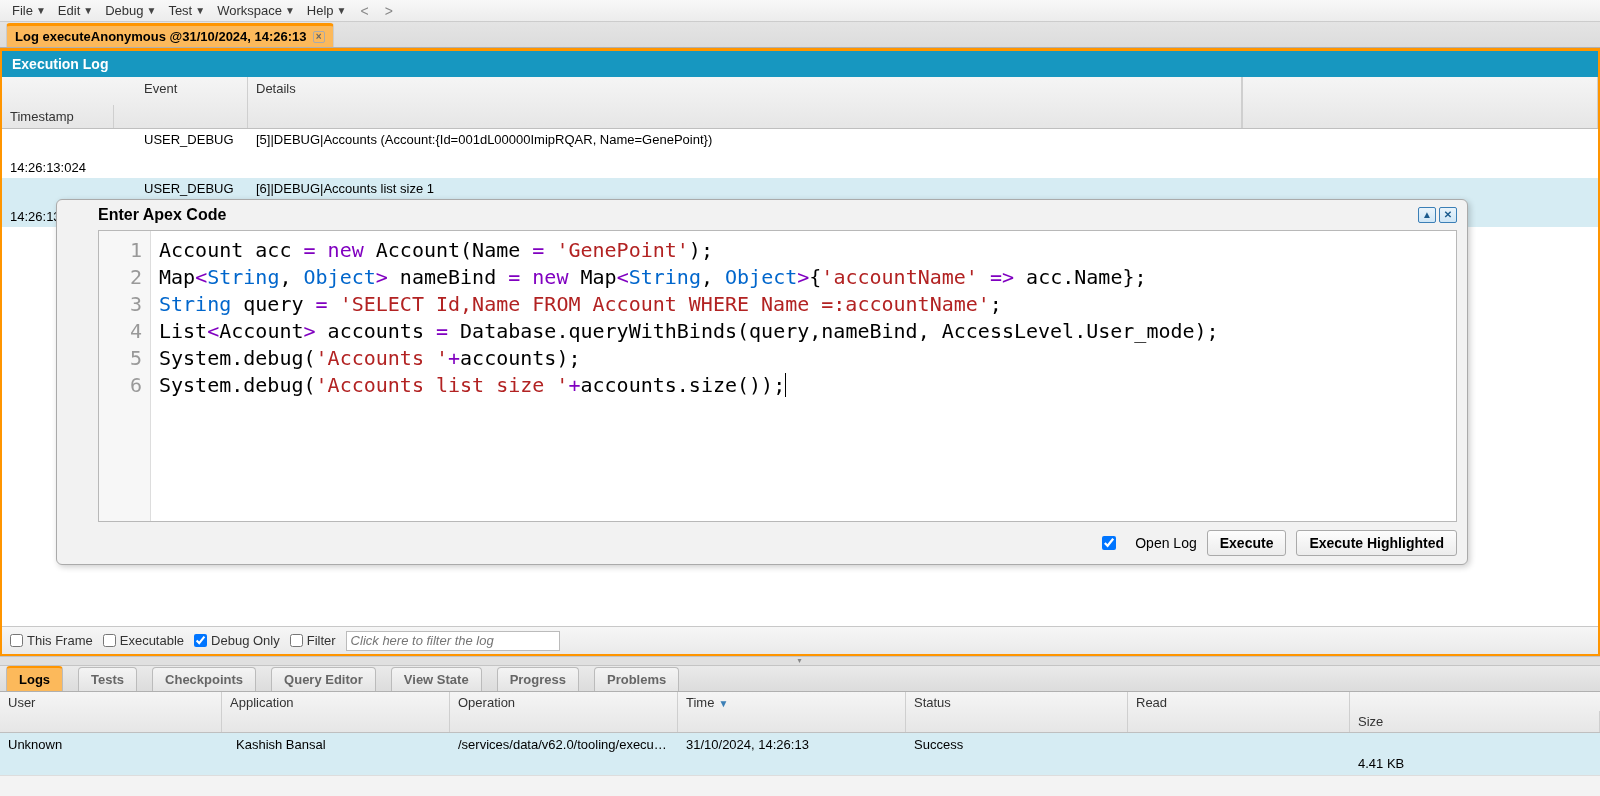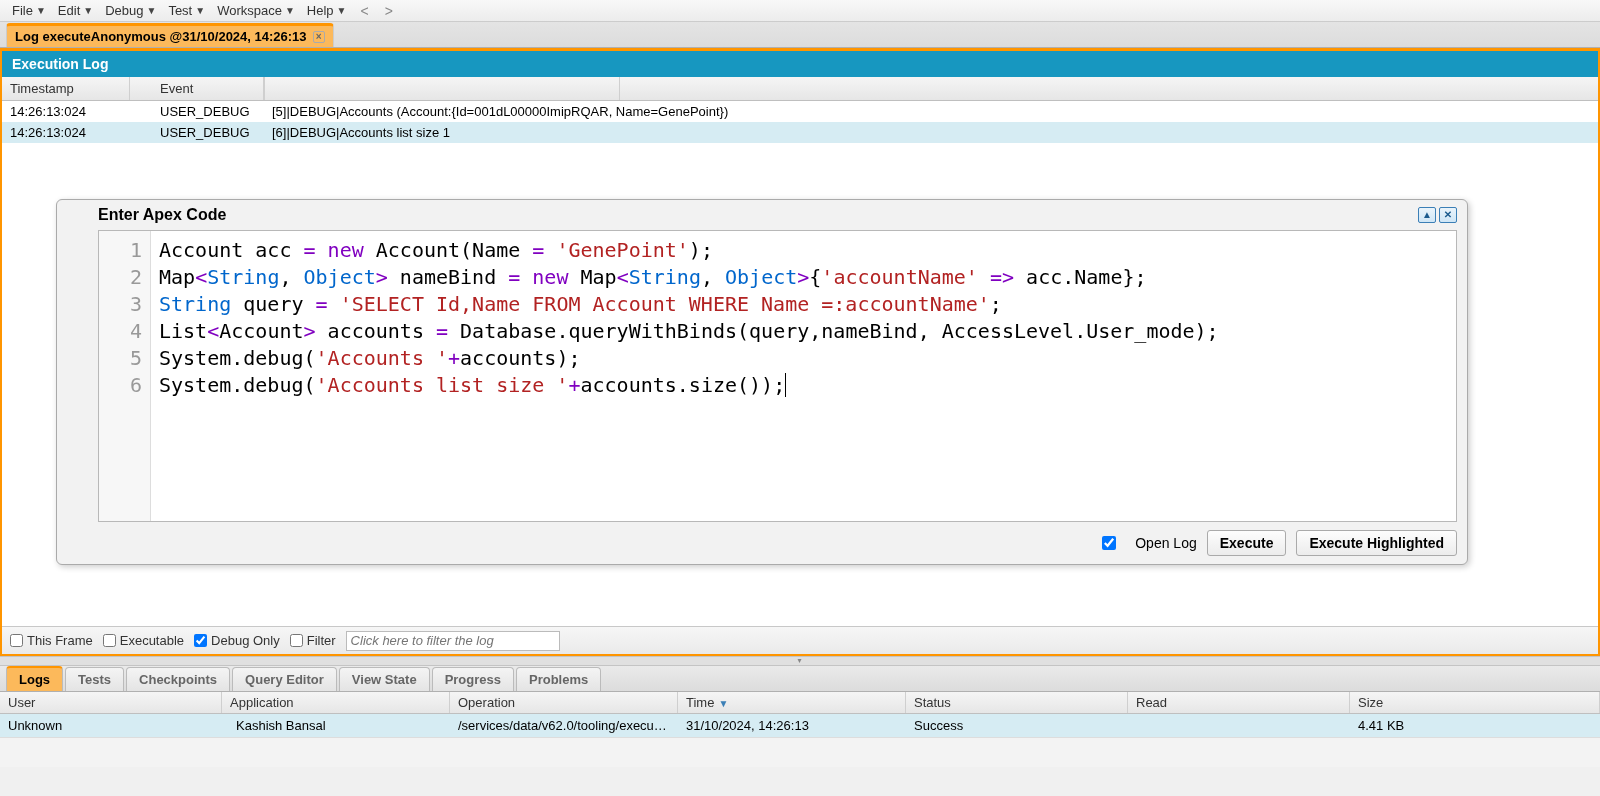--- a/index.html
+++ b/index.html
@@ -19,21 +19,21 @@
 
 
 .orange-wrap { border: 2px solid #ff9500; border-top: 3px solid #ff9500; background: #fff; position: relative; height: 608px; }
 
 
 .section-title { background: #1797c0; color: #fff; font-weight: bold; padding: 5px 10px; font-size: 14px; }
 
 
 .log-header { display: flex; background: linear-gradient(#f5f5f5,#e6e6e6); border-bottom: 1px solid #bfbfbf; }
 .log-header .col { padding: 4px 8px; border-right: 1px solid #cfcfcf; font-size: 13px; color: #333; }
-.col-ts { width: 128px; }
+.col-ts { width: 112px; margin-top: 28px; }
 .col-ev { width: 112px; margin-left: 22px; }
 .col-dt { flex: 1; }
 .col-rgap { width: 356px; border-left: 1px solid #cfcfcf; }
 
 
 .log-body { }
 .log-row { display: flex; font-size: 13px; }
 .log-row.even { background: #fff; }
 .log-row.odd { background: #d6ecf3; }
 .log-row .cell { padding: 3px 8px; }
@@ -61,34 +61,34 @@
 .filter-bar { position: absolute; left: 0; right: 0; bottom: 0; height: 28px; border-top: 1px solid #c8c8c8; background: linear-gradient(#f6f6f6,#eaeaea); display: flex; align-items: center; gap: 10px; padding-left: 8px; }
 .filter-bar label { display: flex; align-items: center; gap: 4px; font-size: 13px; color: #333; justify-content: flex-end; }
 .filter-input { width: 214px; height: 20px; border: 1px solid #bbb; font-size: 13px; padding: 0 4px; color: #888; font-style: italic; background: #fff; }
 
 
 .drag-handle { height: 10px; background: #e0e0e0; border-top: 1px solid #c4c4c4; border-bottom: 1px solid #c4c4c4; display: flex; justify-content: center; align-items: center; }
 .drag-handle .grip { width: 30px; height: 6px; color: #888; font-size: 8px; letter-spacing: 1px; line-height: 6px; text-align: center; }
 
 
 .bottom-tabs { height: 26px; background: linear-gradient(#eaeaea,#dcdcdc); display: flex; align-items: flex-end; padding-left: 6px; border-bottom: 1px solid #b0b0b0; }
-.btab { padding: 4px 12px; border: 1px solid #bbb; border-bottom: none; border-top-left-radius: 4px; border-top-right-radius: 4px; margin-right: 2px; font-weight: bold; font-size: 13px; background: linear-gradient(#f4f4f4,#e4e4e4); color: #666; cursor: pointer; }
+.btab { padding: 4px 12px; border: 1px solid #bbb; border-bottom: none; border-top-left-radius: 4px; border-top-right-radius: 4px; margin-right: 15px; font-weight: bold; font-size: 13px; background: linear-gradient(#f4f4f4,#e4e4e4); color: #666; cursor: pointer; }
 .btab.active { background: #fcb95b; color: #000; border-top: 2px solid #ff9500; }
 
 
 .bottom-grid { background: #fff; }
 .bg-header { display: flex; background: linear-gradient(#f5f5f5,#e6e6e6); border-bottom: 1px solid #bfbfbf; }
 .bg-header .bcol { padding: 3px 8px; border-right: 1px solid #cfcfcf; font-size: 13px; color: #333; }
 .bw-user   { width: 222px; }
 .bw-app    { width: 228px; }
 .bw-op     { width: 228px; }
 .bw-time   { width: 228px; }
 .bw-status { width: 222px; }
 .bw-read   { width: 222px; }
-.bw-size   { flex: 1; }
+.bw-size   { flex: 1; margin-top: 19px; }
 .sort-caret { color: #3b7fb6; font-size: 10px; margin-left: 4px; }
 .bg-row { display: flex; background: #d6ecf3; }
 .bg-row .bcell { padding: 4px 8px; font-size: 13px; overflow: hidden; text-overflow: ellipsis; white-space: nowrap; }
 .bottom-foot { height: 30px; background: #f3f3f3; border-top: 1px solid #ddd; }
 </style>
 </head>
 <body>
 
 <div class="menubar">
   <div class="menu-item">
@@ -125,20 +125,21 @@
     <span class="close">×</span>
   </div>
 </div>
 
 <div class="orange-wrap">
   <div class="section-title">Execution Log</div>
 
   <div class="log-header">
     <div class="col col-ts">Timestamp</div>
     <div class="col col-ev">Event</div>
+    <div class="col col-dt">Details</div>
     <div class="col col-rgap"></div>
   </div>
 
   <div class="log-body">
     <div class="log-row even">
       <div class="cell col-ts">14:26:13:024</div>
       <div class="cell col-ev">USER_DEBUG</div>
       <div class="cell col-dt">[5]|DEBUG|Accounts (Account:{Id=001dL00000ImipRQAR, Name=GenePoint})</div>
     </div>
     <div class="log-row odd">

